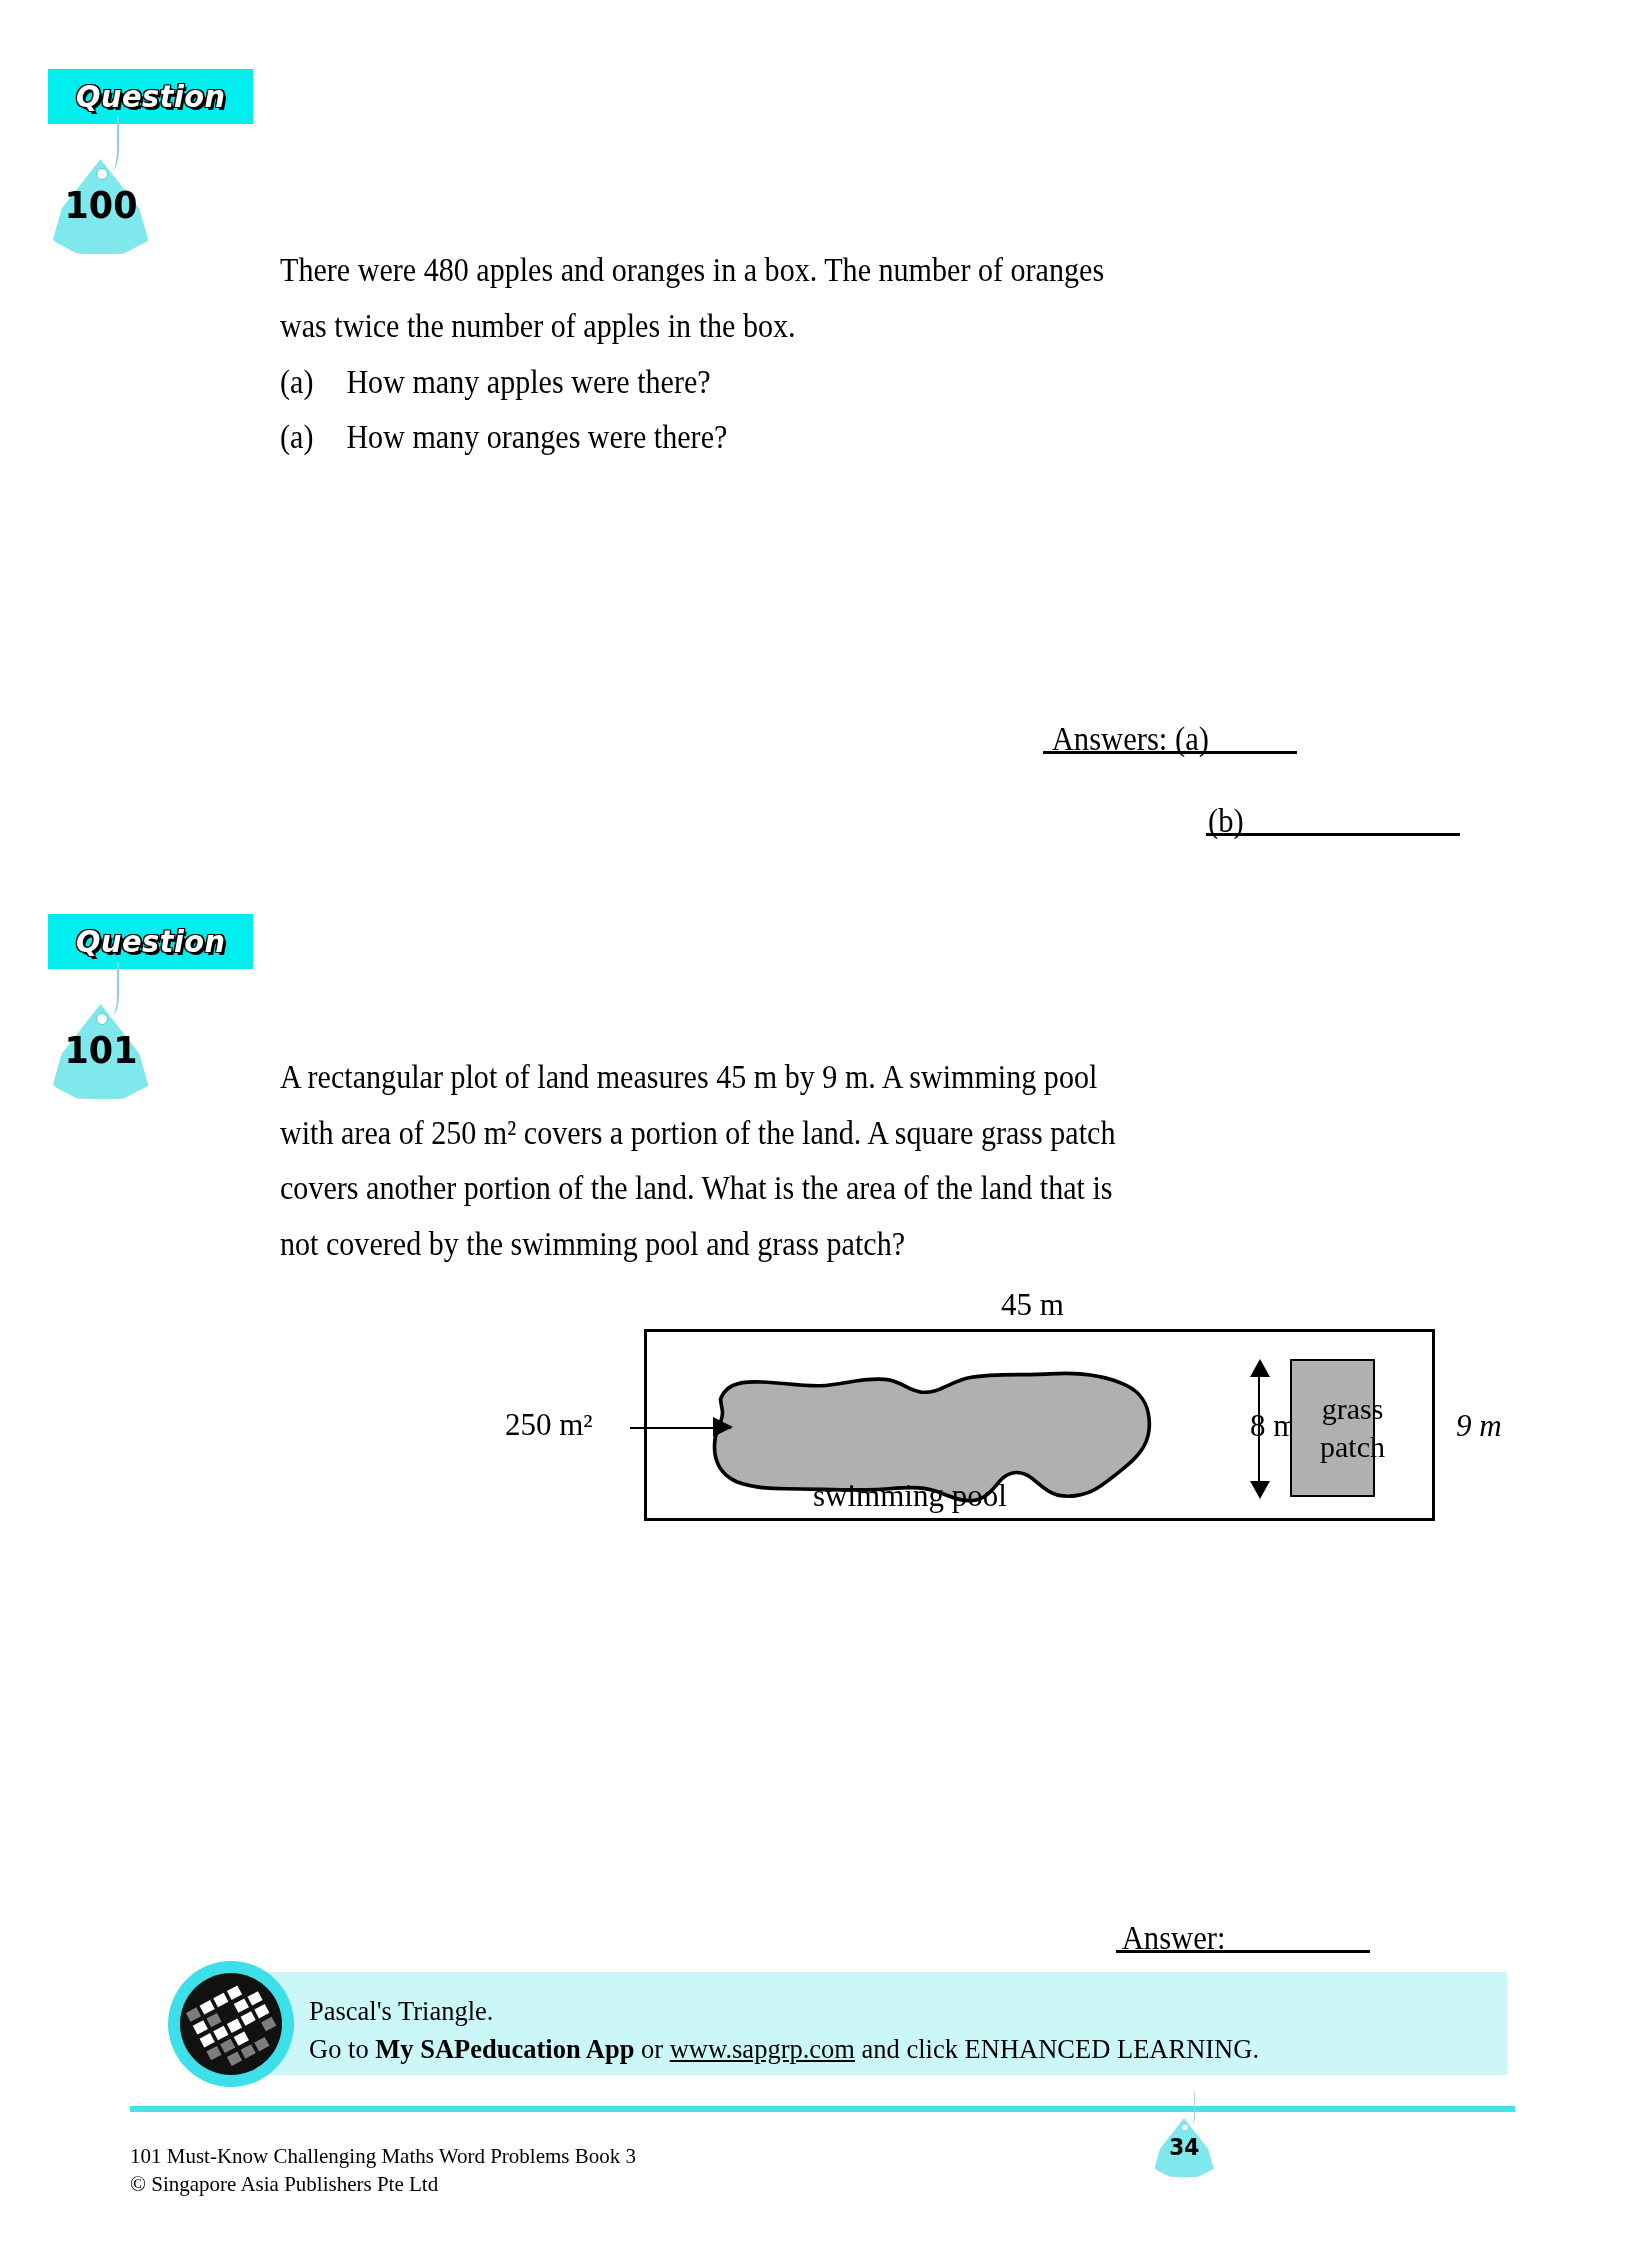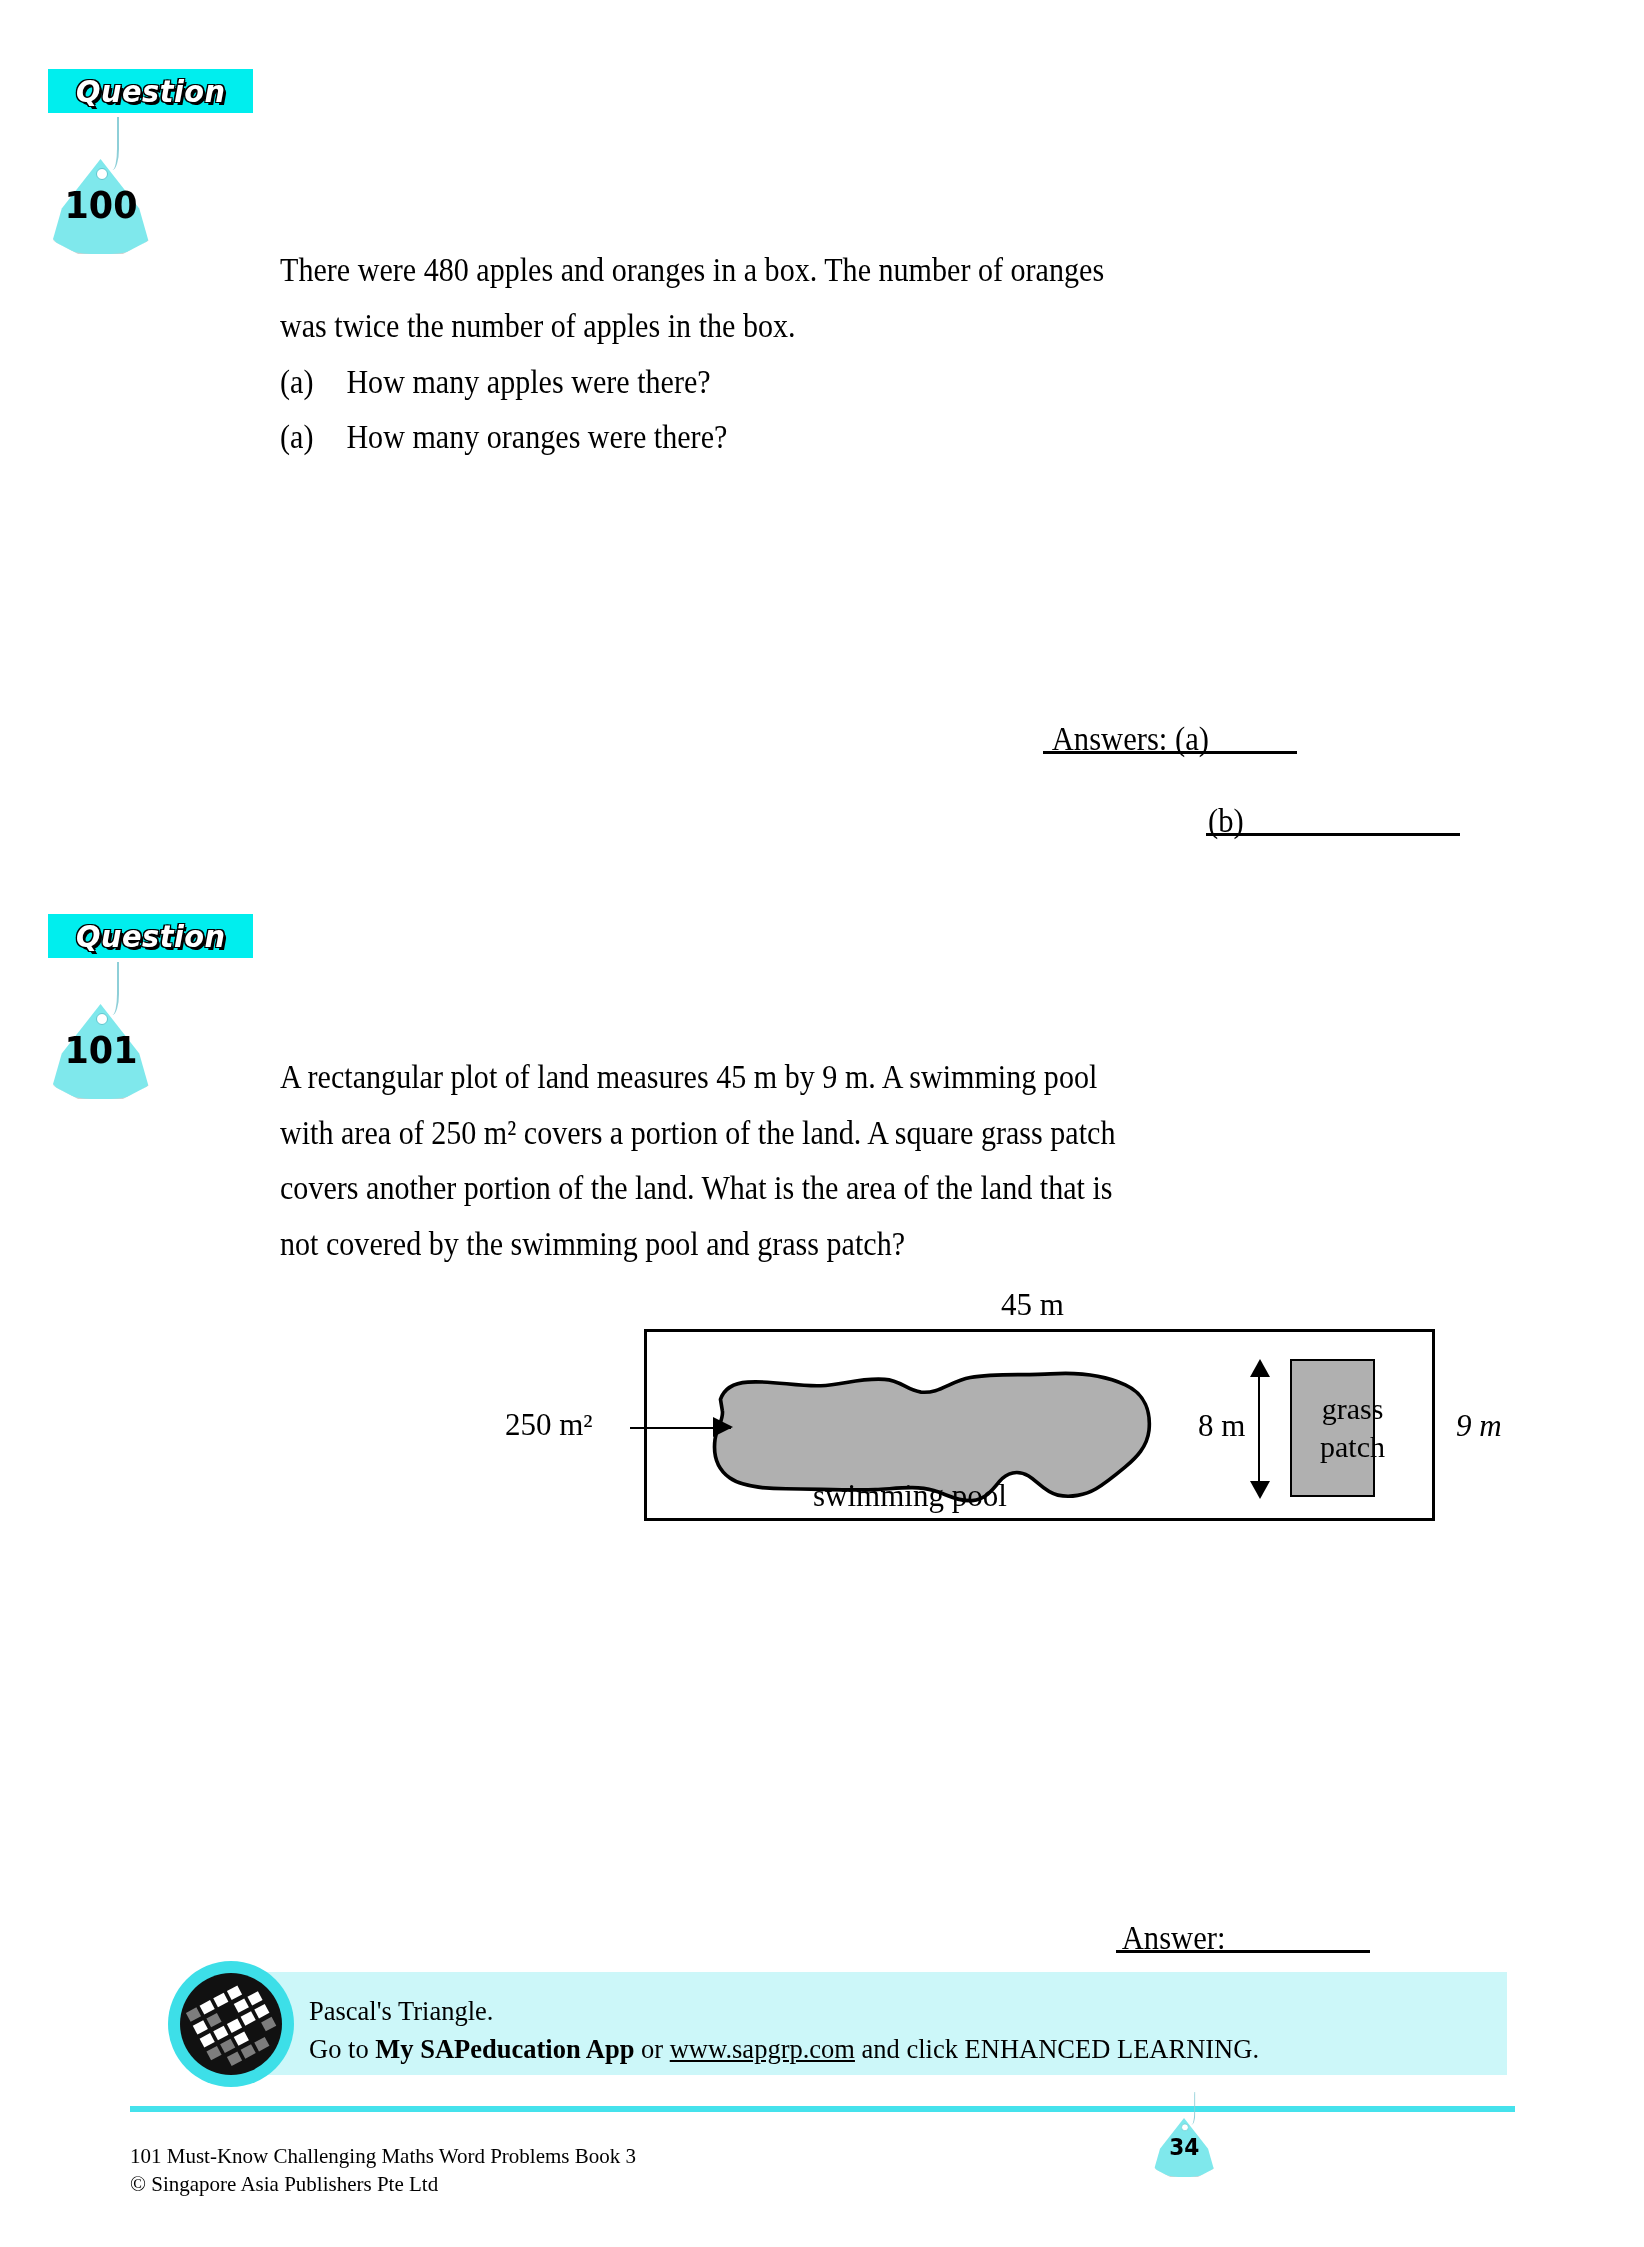--- a/index.html
+++ b/index.html
@@ -13,21 +13,21 @@
     position: relative;
     font-family: "Liberation Serif", serif;
     color: #000000;
     overflow: hidden;
   }
 
   
   .qbanner {
     position: absolute;
     background: #00eeee;
-    height: 44px;
+    height: 55px;
     width: 205px;
     left: 48px;
     display: flex;
     align-items: center;
     justify-content: center;
   }
   .qbanner-text {
     font-family: "DejaVu Sans", sans-serif;
     font-weight: bold;
     font-style: italic;
@@ -307,21 +307,21 @@
              C 186,152 152,150 120,150 C 96,150 72,148 58,138
              C 44,128 40,112 42,96 C 44,82 52,74 50,64 Z" fill="#b0b0b0" stroke="#000000" stroke-width="4" stroke-linejoin="round"></path>
   </svg>
 
   <div class="pool-label" style="left:813px; top:1478px;">swimming pool</div>
 
   <div class="dim-label" style="left:505px; top:1407px;">250 m²</div>
   <div class="arrow-line" style="left:630px; top:1427px; width:101px;"></div>
   <div class="arrow-head" style="left:713px; top:1417px;"></div>
 
-  <div class="dim-label" style="left:1198px; top:1408px;">8 m</div>
+  <div class="dim-label" style="left:1250px; top:1408px;">8 m</div>
   <div class="vdim-top" style="left:1250px; top:1359px;"></div>
   <div class="vdim-line" style="left:1258px; top:1366px; height:124px;"></div>
   <div class="vdim-bot" style="left:1250px; top:1481px;"></div>
 
   <div class="grass" style="left:1290px; top:1359px; width:85px; height:138px;">
     <span>grass</span>
     <span>patch</span>
   </div>
 
   <div class="dim-label" style="left:1456px; top:1408px;font-style:italic;">9 m</div>

